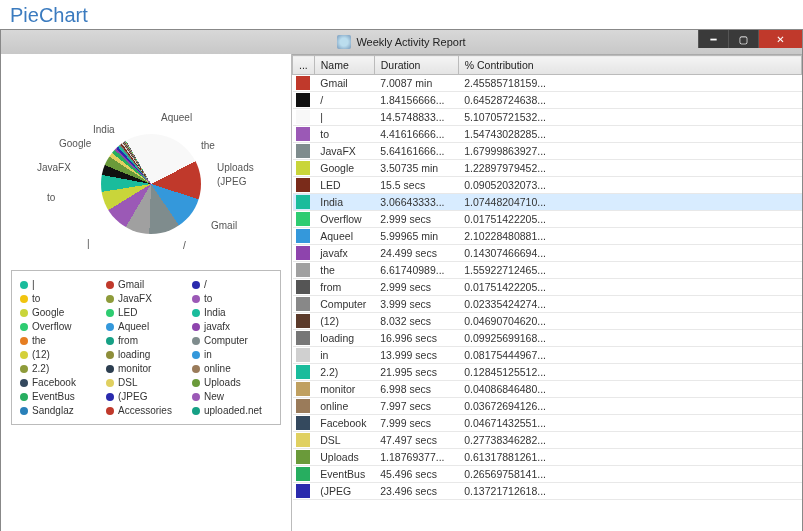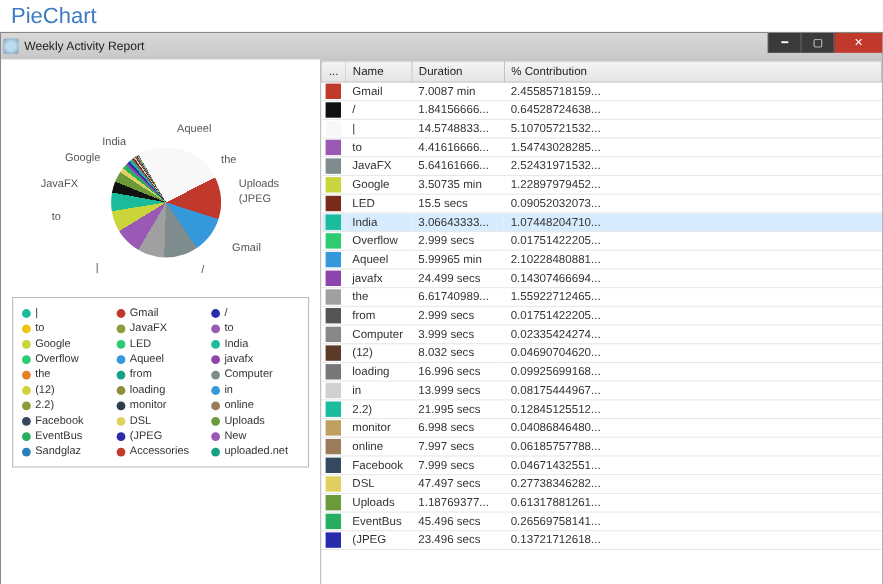--- a/index.html
+++ b/index.html
@@ -1,19 +1,19 @@
 <!DOCTYPE html>
 <html><head>
 <meta charset="utf-8">
 <style>
 * { margin: 0; padding: 0; box-sizing: border-box; font-family: "Segoe UI", Tahoma, sans-serif; }
 body { width: 803px; height: 531px; background: #fff; overflow: hidden; }
 .header { color: #3b7bbf; font-size: 20px; padding: 4px 10px 2px; font-weight: 400; }
 .window { border: 1px solid #888; position: relative; }
-.titlebar { background: linear-gradient(#d8d8d8,#c8c8c8); height: 24px; display: flex; align-items: center; padding: 0 2px; font-size: 11px; color: #222; position: relative; }
+.titlebar { background: linear-gradient(#d8d8d8,#c8c8c8); height: 24px; display: flex; align-items: center; padding: 0 2px; font-size: 11px; color: #222; position: relative; justify-content: center; }
 .titlebar .t-icon { width: 14px; height: 14px; margin-right: 5px; background: radial-gradient(circle,#bde 40%,#79b 100%); border-radius: 2px; }
 .winbtns { position: absolute; right: 0; top: 0; display: flex; }
 .winbtn { width: 30px; height: 18px; display: flex; align-items: center; justify-content: center; font-size: 10px; color: #fff; background: #3a3a3a; border-left: 1px solid #555; }
 .winbtn.close { background: #c0392b; width: 44px; }
 .content { display: flex; height: 480px; background: #fff; }
 .left { width: 290px; display: flex; flex-direction: column; }
 .chart-title { text-align: center; font-size: 14px; color: #555; padding: 6px 0 2px; }
 .pie-wrap { flex: 0 0 auto; position: relative; height: 210px; }
 .pie { position: absolute; left: 100px; top: 80px; width: 100px; height: 100px; border-radius: 50%; }
 .pie-label { position: absolute; font-size: 10px; color: #555; }
@@ -236,21 +236,21 @@
                 <td>to</td>
                 <td>4.41616666...</td>
                 <td>1.54743028285...</td>
               </tr>
               <tr>
                 <td class="color-cell">
                   <span style="background:#7f8c8d"></span>
                 </td>
                 <td>JavaFX</td>
                 <td>5.64161666...</td>
-                <td>2.52431971532...</td>
+                <td>1.67999863927...</td>
               </tr>
               <tr>
                 <td class="color-cell">
                   <span style="background:#c9d53a"></span>
                 </td>
                 <td>Google</td>
                 <td>3.50735 min</td>
                 <td>1.22897979452...</td>
               </tr>
               <tr>
@@ -356,21 +356,21 @@
                 <td>monitor</td>
                 <td>6.998 secs</td>
                 <td>0.04086846480...</td>
               </tr>
               <tr>
                 <td class="color-cell">
                   <span style="background:#9a7b5a"></span>
                 </td>
                 <td>online</td>
                 <td>7.997 secs</td>
-                <td>0.06185757788...</td>
+                <td>0.03672694126...</td>
               </tr>
               <tr>
                 <td class="color-cell">
                   <span style="background:#34495e"></span>
                 </td>
                 <td>Facebook</td>
                 <td>7.999 secs</td>
                 <td>0.04671432551...</td>
               </tr>
               <tr>

